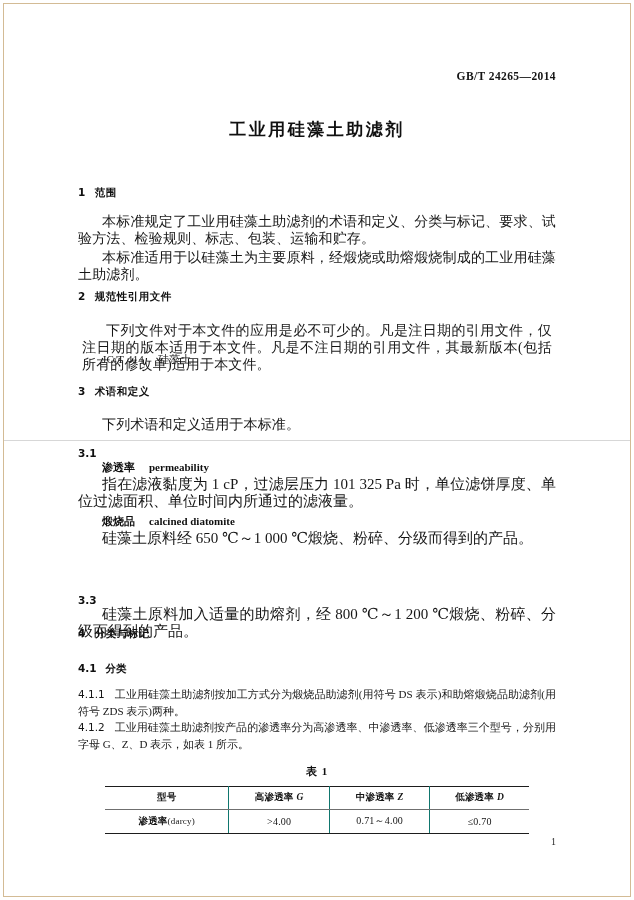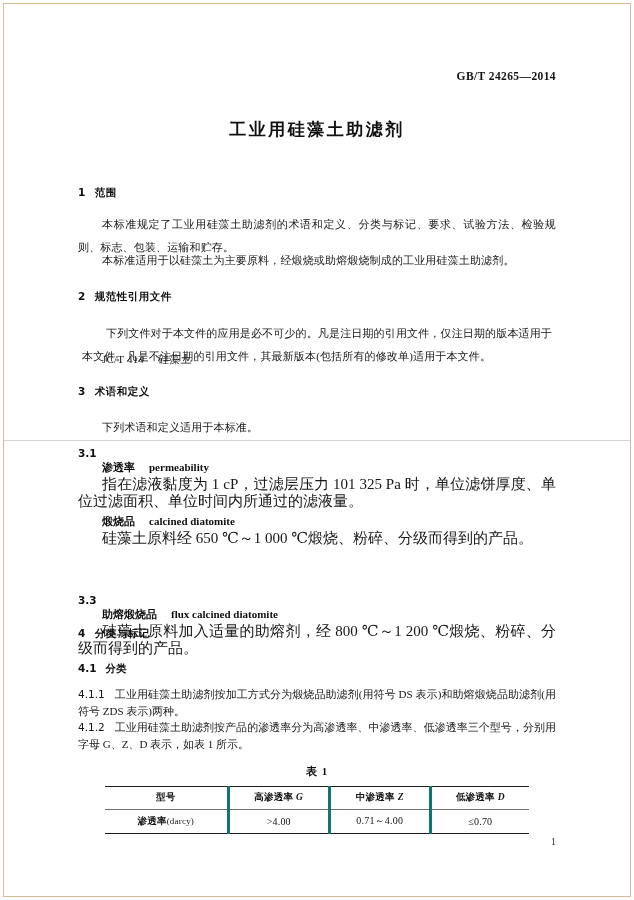--- a/index.html
+++ b/index.html
@@ -84,22 +84,22 @@
     font-family: "DejaVu Sans", "Liberation Sans", sans-serif;
     font-weight: bold;
     font-size: 10.5px;
     letter-spacing: .5px;
     color: #101010;
     white-space: nowrap;
   }
   .clause-head .num { margin-right: 9px; }
 
   .para {
-    font-size: 11px;
-    line-height: 23px;
+    font-size: 14px;
+    line-height: 17px;
     letter-spacing: .15px;
     color: #161616;
     text-align: justify;
     text-justify: inter-character;
   }
   .para.indent { text-indent: 24px; }
 
   .ref-line {
     font-size: 11px;
     line-height: 16.5px;
@@ -175,21 +175,21 @@
     position: absolute;
     left: 27px;
     width: 424px;
     border-collapse: collapse;
     font-size: 10px;
     color: #141414;
   }
   table.spec th,
   table.spec td {
     border-left: 1px solid #2e2e2e;
-    border-right: 3px solid #0f766e;
+    border-right: 1px solid #0f766e;
     text-align: center;
     padding: 4px 2px 5px;
     font-weight: normal;
     letter-spacing: .2px;
   }
   table.spec th:first-child,
   table.spec td:first-child { border-left: none; }
   table.spec th:last-child,
   table.spec td:last-child { border-right: none; }
 
@@ -289,23 +289,20 @@
 
     <div class="blk" style="top:513px;">
       <div class="term-name">
         <span>煅烧品</span><span class="en">calcined diatomite</span>
       </div>
       <div class="term-def">硅藻土原料经 650 ℃～1 000 ℃煅烧、粉碎、分级而得到的产品。</div>
     </div>
 
     <div class="blk" style="top:594px;">
       <div class="term-num">3.3</div>
-      <div class="term-name">
-        <span>助熔煅烧品</span><span class="en">flux calcined diatomite</span>
-      </div>
       <div class="term-def">硅藻土原料加入适量的助熔剂，经 800 ℃～1 200 ℃煅烧、粉碎、分级而得到的产品。</div>
     </div>
 
     <div class="blk" style="top:627px;">
       <div class="clause-head">
         <span class="num">4</span><span>分类与标记</span>
       </div>
     </div>
 
     <div class="blk" style="top:662px;">

